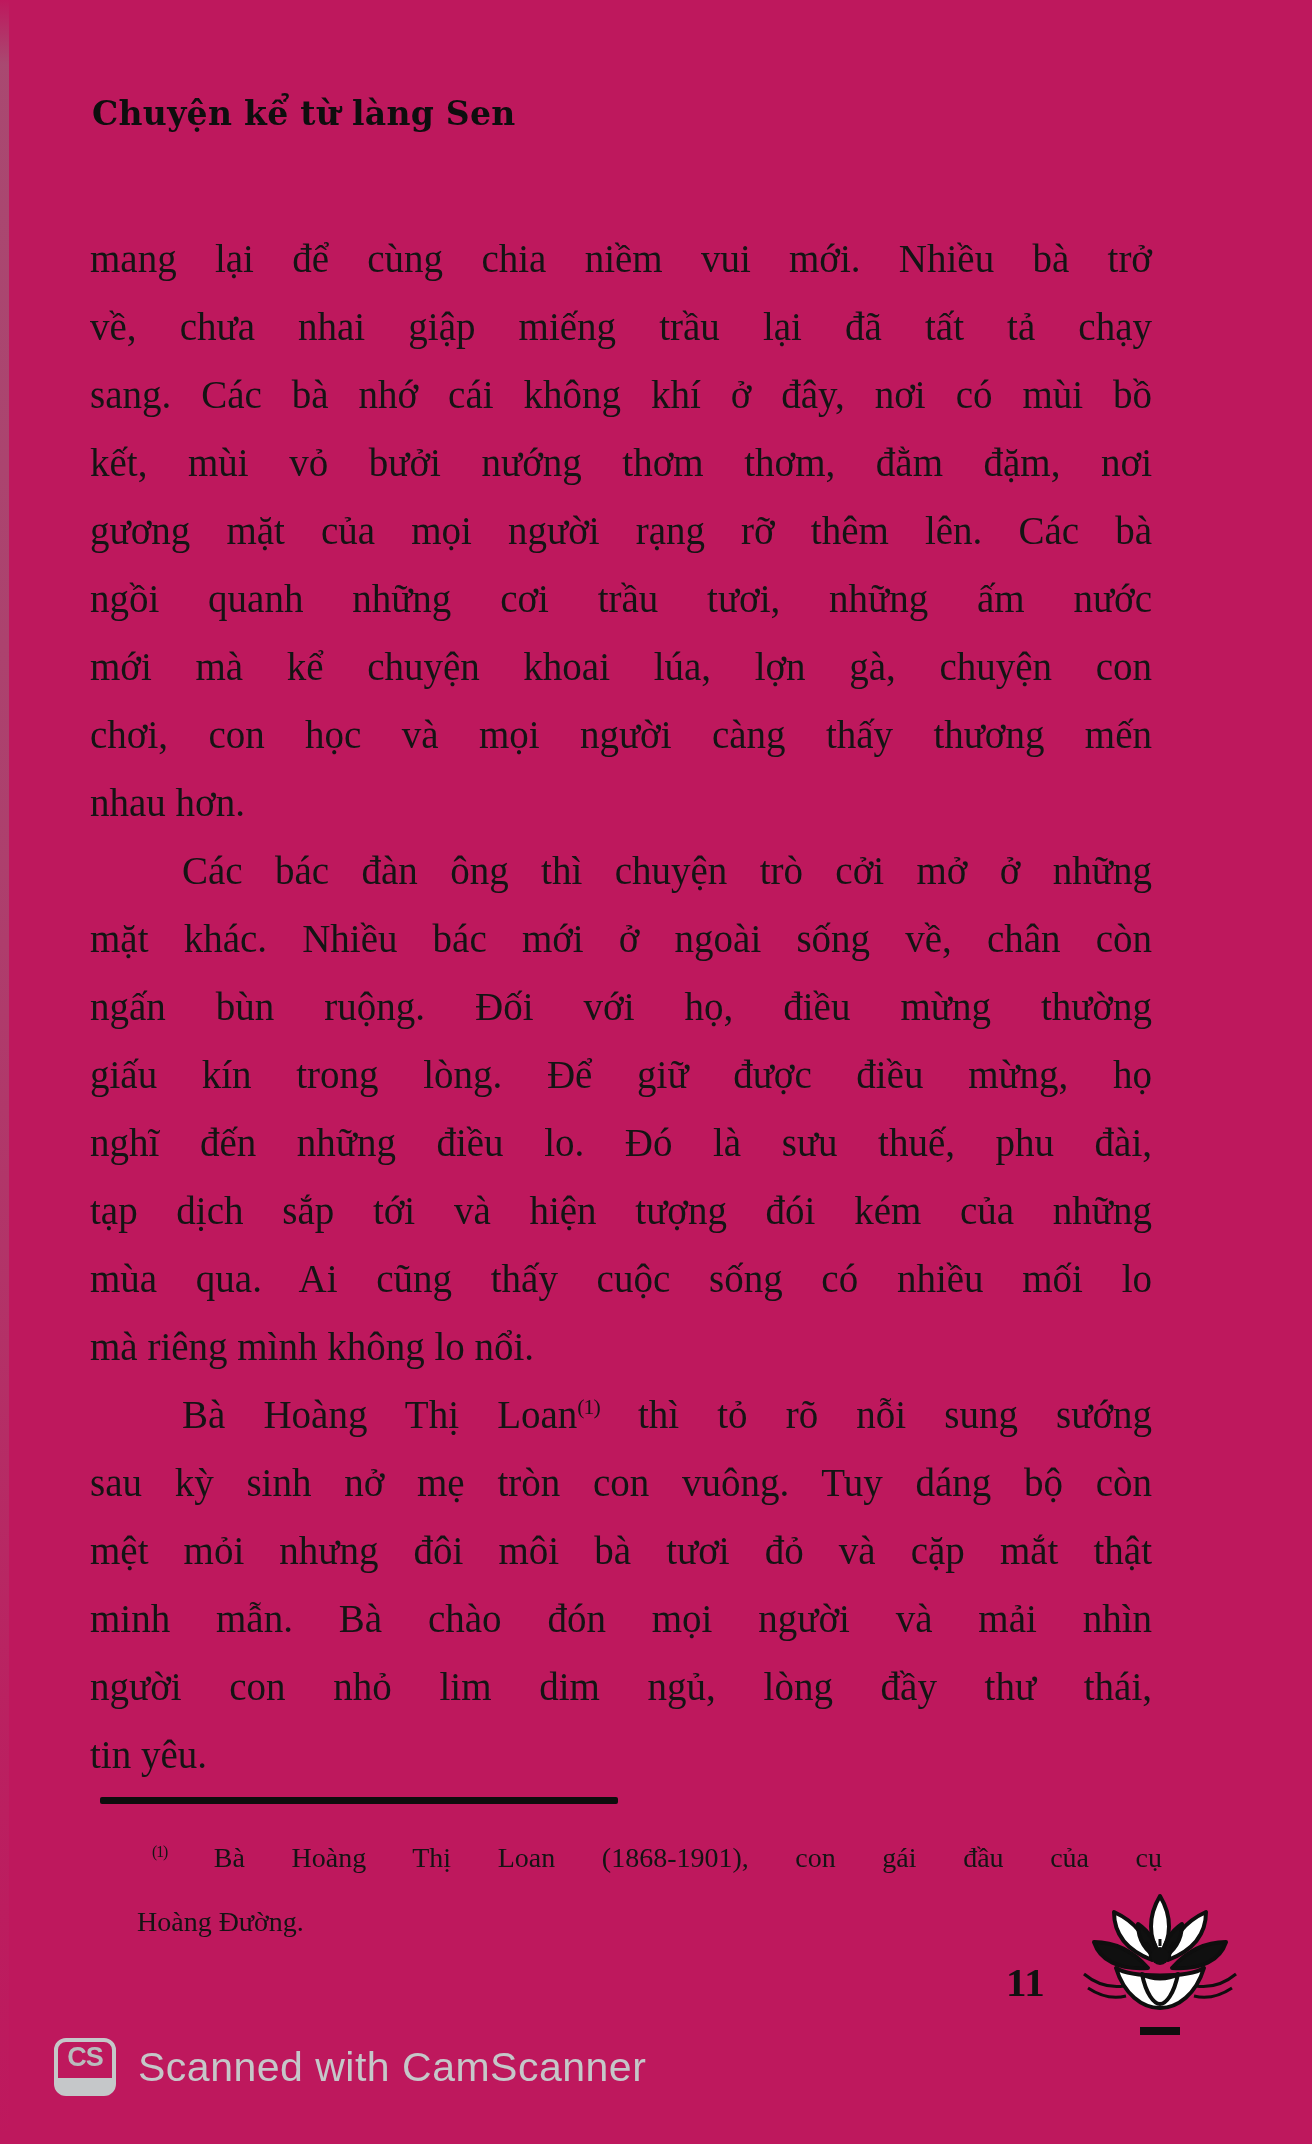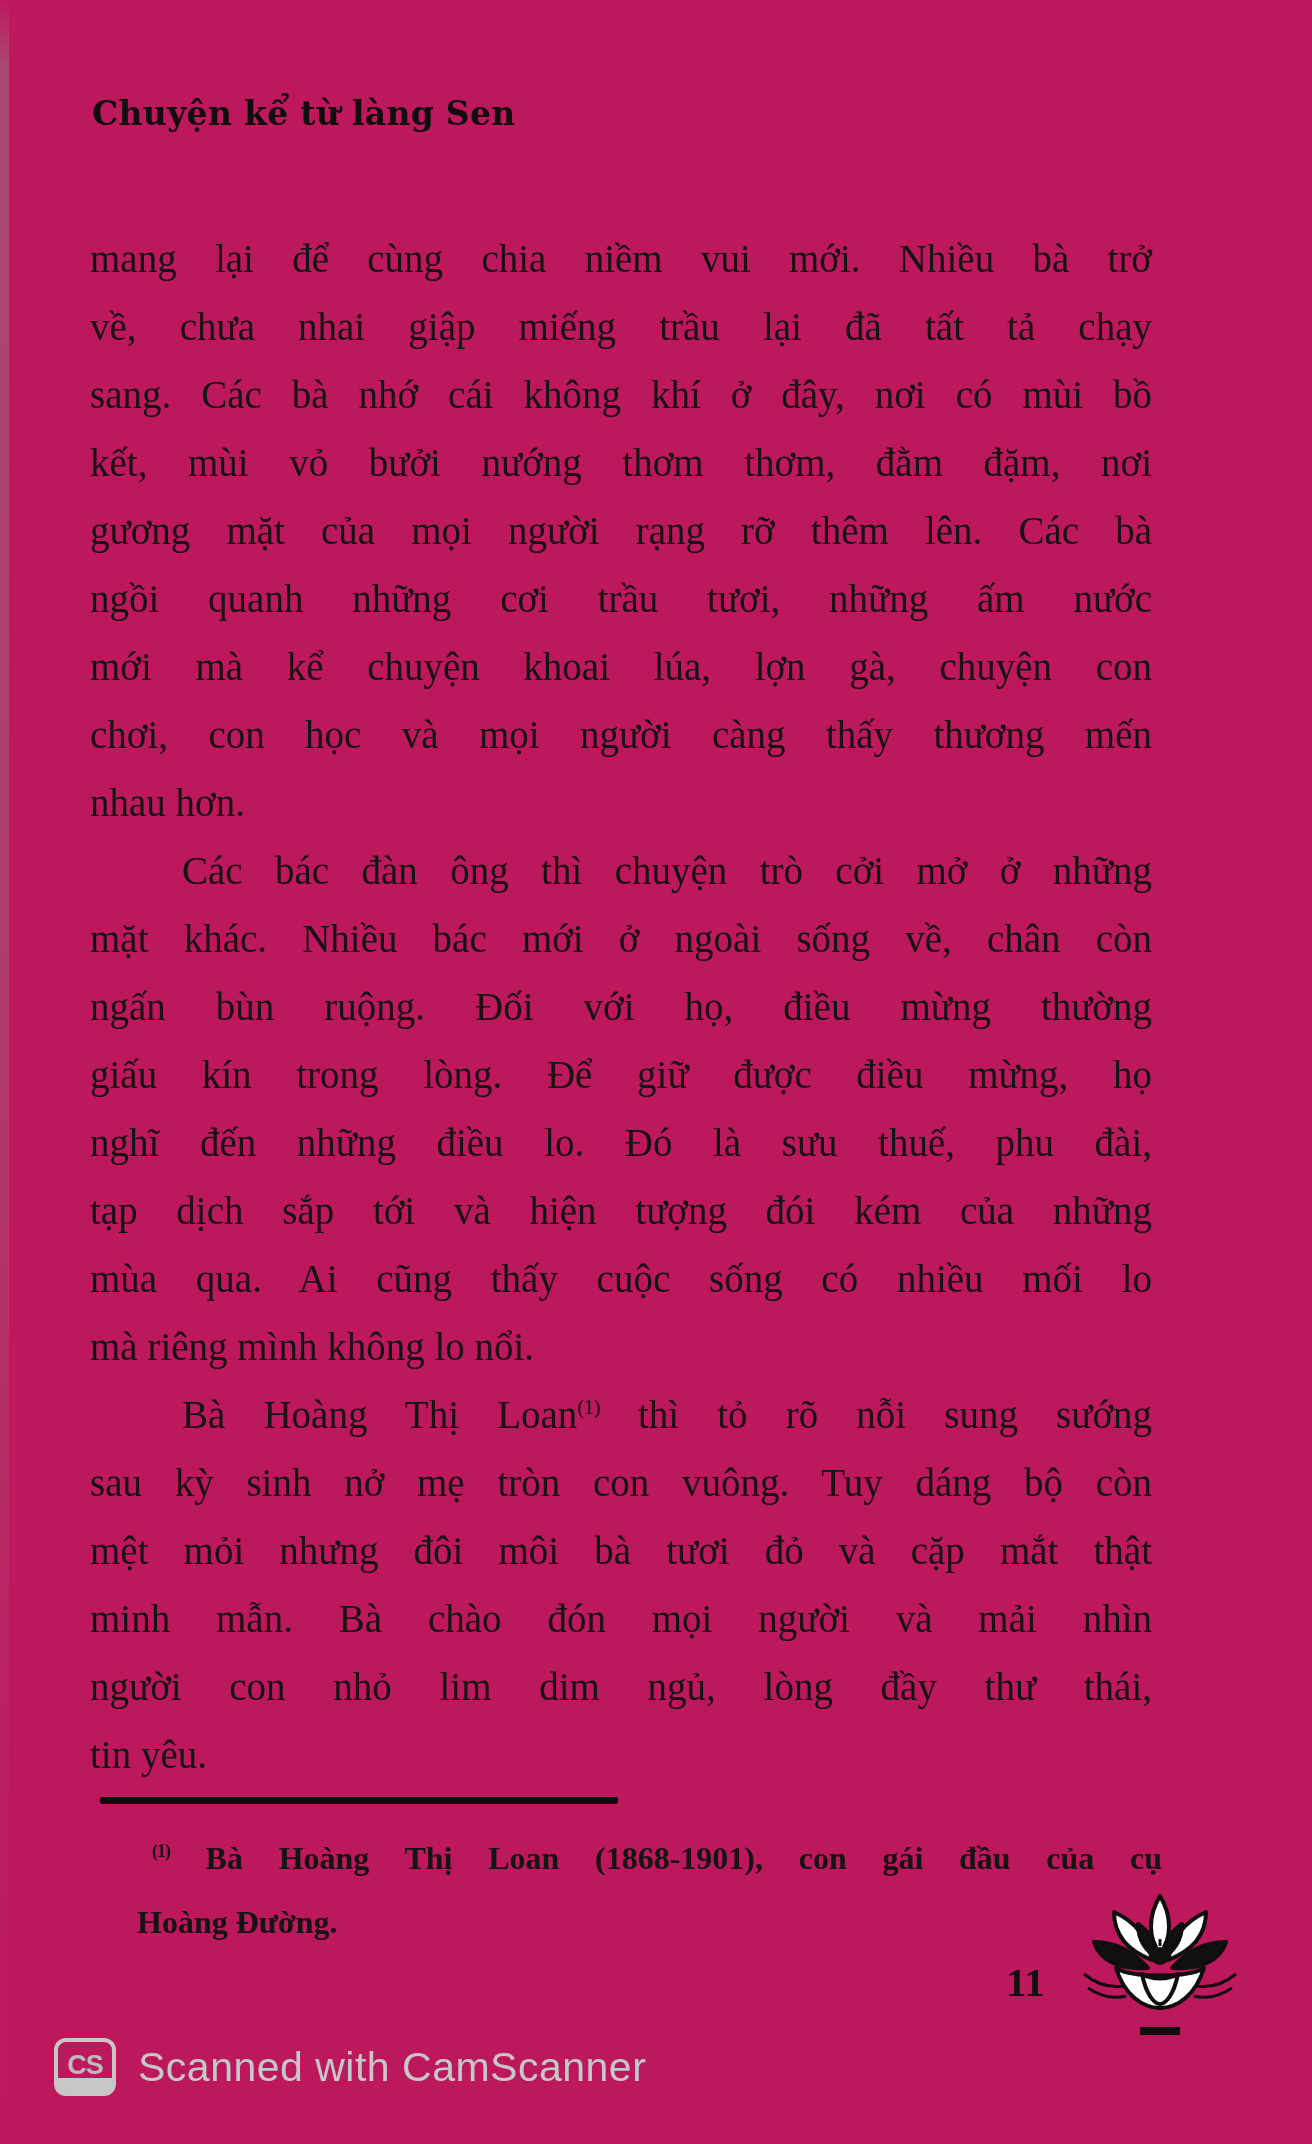--- a/index.html
+++ b/index.html
@@ -36,40 +36,40 @@
   }
   .line.last{text-align:left;text-align-last:left;}
   .line.ind{text-indent:92px;}
   sup.fn-ref{font-size:56%;vertical-align:super;line-height:0;letter-spacing:-1px;}
   .footnote-rule{
     position:absolute;left:100px;top:1797px;width:518px;height:7px;
     background:#0d0d0d;border-radius:2px;
   }
   .footnote{
     position:absolute;left:100px;top:1826px;width:1062px;
-    font-size:32px;line-height:64px;color:#141414;font-weight:bold;
+    font-size:28px;line-height:64px;color:#141414;
   }
   .fn-line1{text-align:justify;text-align-last:justify;text-indent:52px;}
   .fn-line2{text-align:left;margin-left:37px;}
   .page-num{
     position:absolute;left:1006px;top:1958px;
     font-size:41px;font-weight:700;color:#111;
   }
   .lotus{position:absolute;left:1080px;top:1890px;}
   .watermark{
     position:absolute;left:54px;top:2038px;
     display:flex;align-items:center;gap:22px;color:#c5c7c9;
   }
   .cs-badge{
     width:62px;height:58px;box-sizing:border-box;
     border:4px solid #c5c7c9;border-radius:12px;
     position:relative;display:flex;justify-content:center;align-items:flex-start;
     font-family:"Liberation Sans",sans-serif;font-weight:700;font-size:27px;color:#b9bbbd;
   }
-  .cs-badge .cs-label{margin-top:8px;letter-spacing:-1px;}
+  .cs-badge .cs-label{margin-top:0;letter-spacing:-1px;}
   .cs-bottom{
     position:absolute;left:-1px;right:-1px;bottom:-1px;height:15px;
     background:#c5c7c9;border-radius:0 0 8px 8px;
   }
   .wm-text{
     font-family:"Liberation Sans",sans-serif;
     font-size:41px;font-weight:400;letter-spacing:.5px;
   }
 </style>
 </head>

